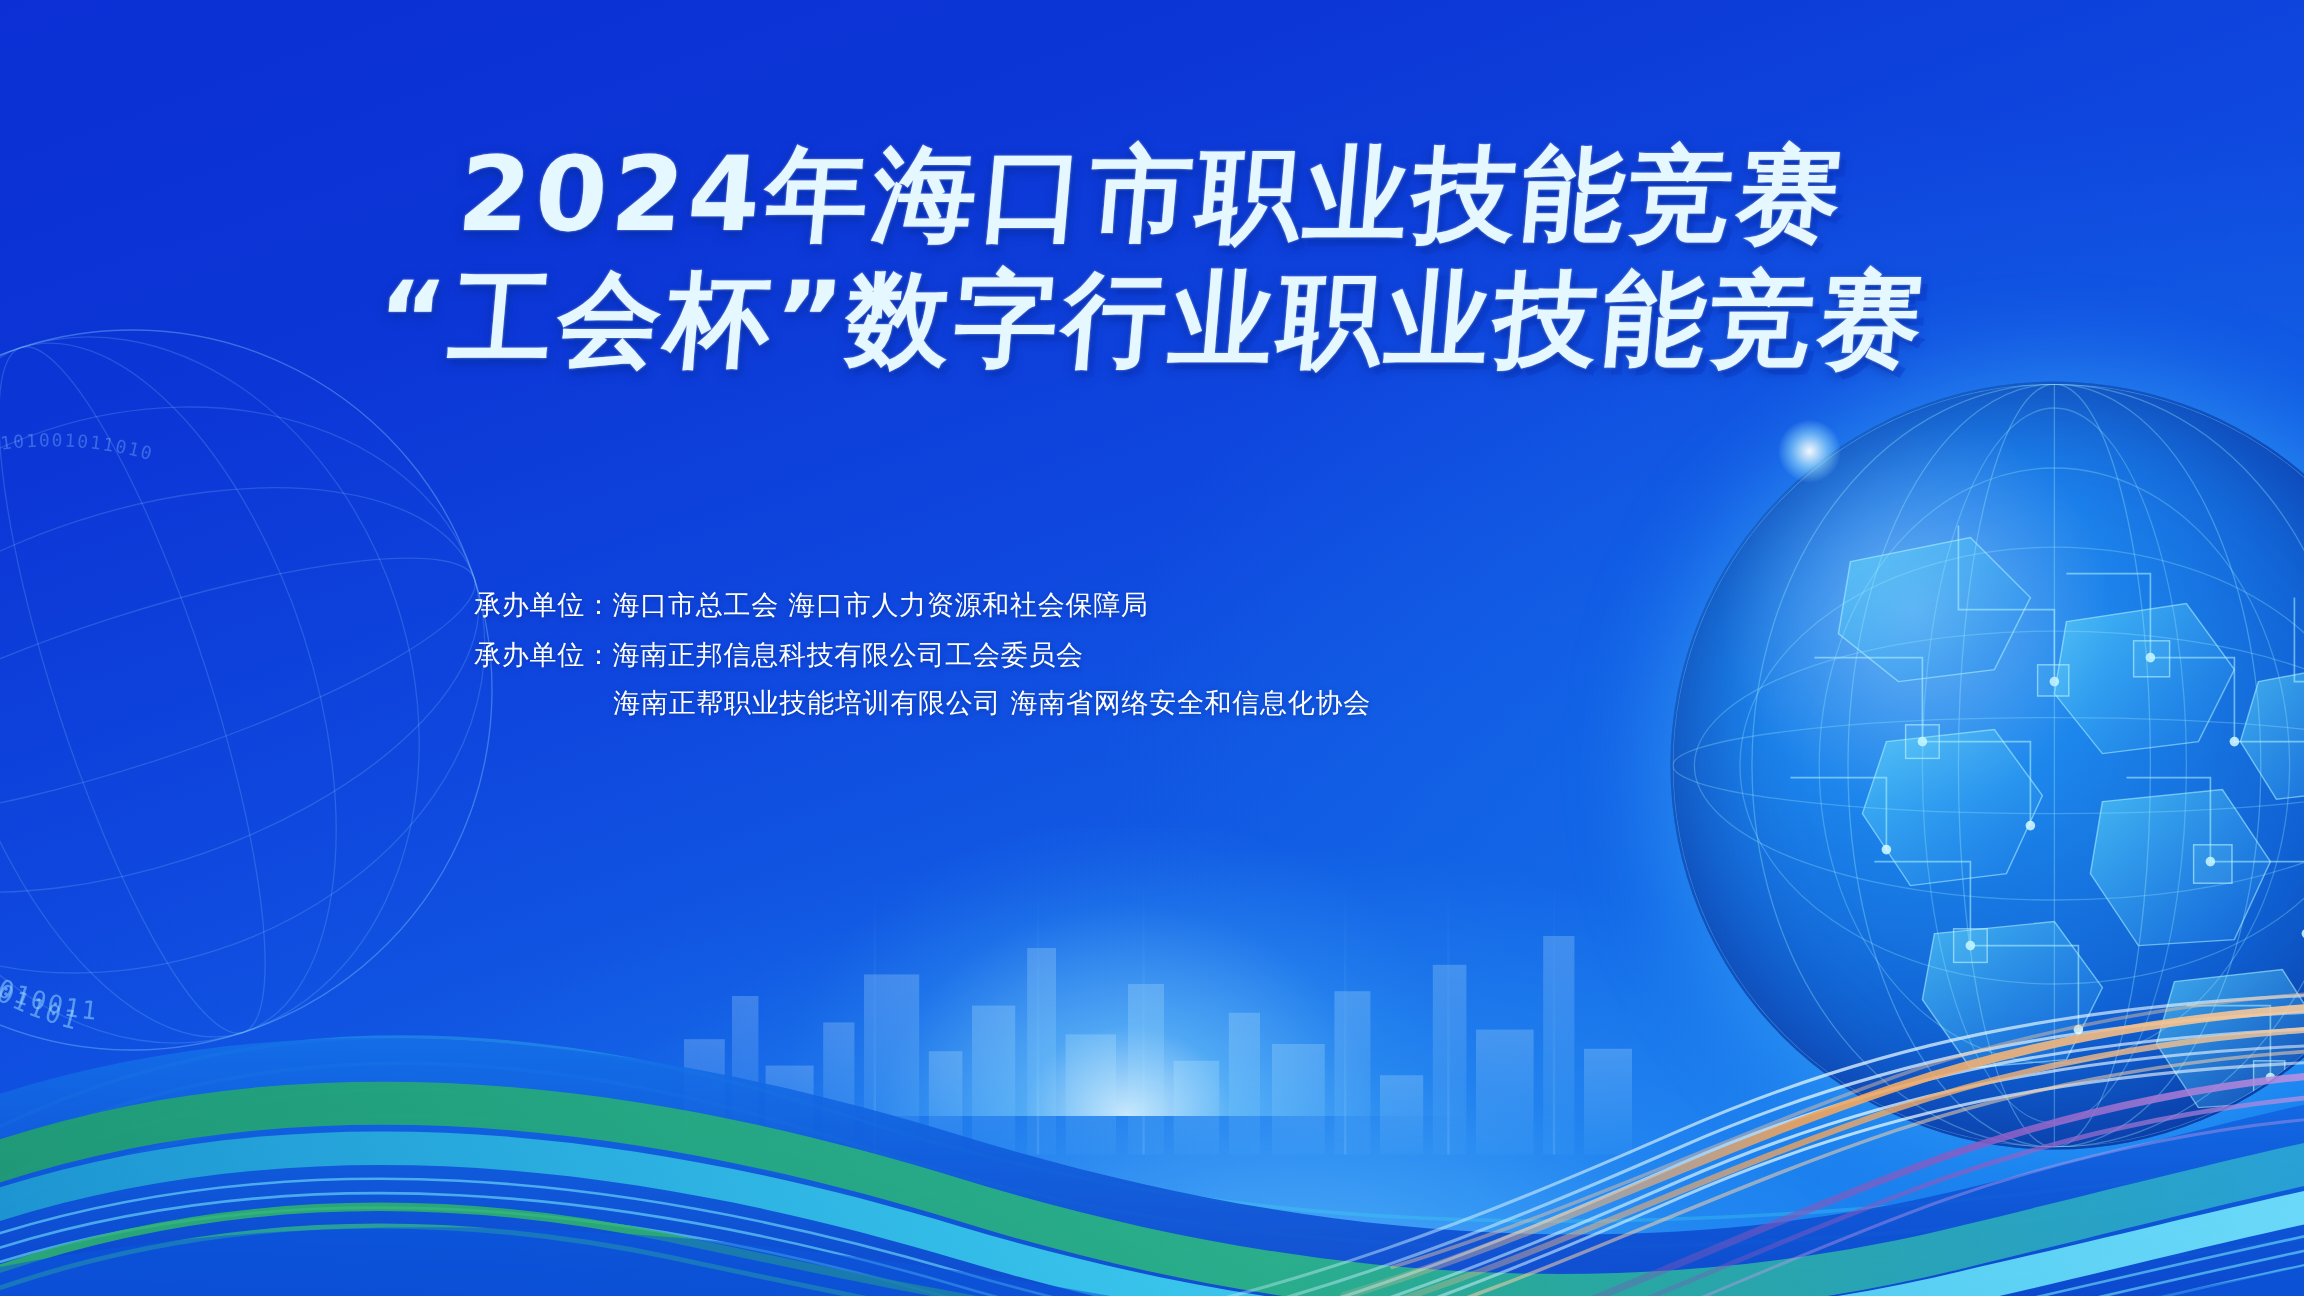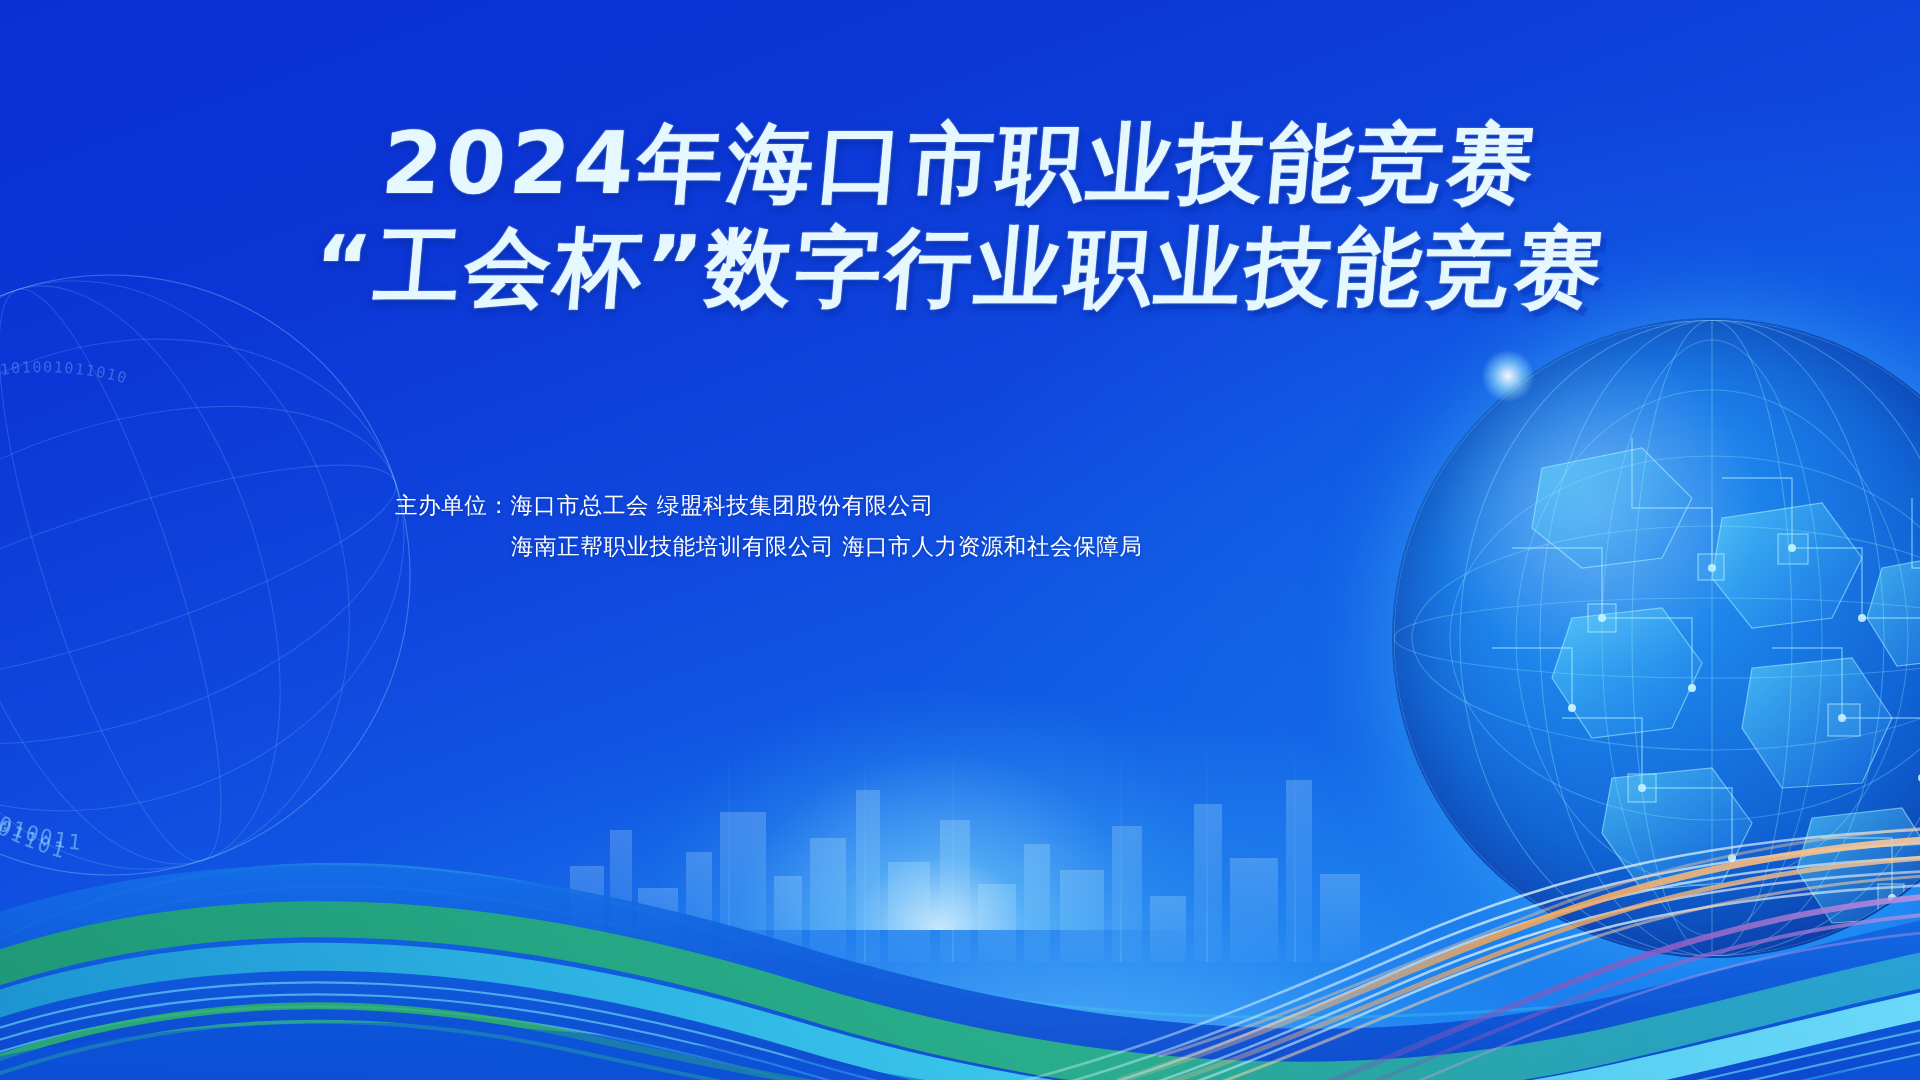--- a/index.html
+++ b/index.html
@@ -310,20 +310,23 @@
     </svg>
   </div>
 
   <div id="title-block">
     <div class="title-line" id="title-line-1">2024年海口市职业技能竞赛</div>
     <div class="title-line" id="title-line-2">“工会杯”数字行业职业技能竞赛</div>
   </div>
 
   <div id="organizers">
     <div class="org-row">
-      <span class="org-line">主办单位：海口市总工会  绿盟科技集团股份有限公司</span>
+      <span class="org-line">承办单位：海口市总工会  海口市人力资源和社会保障局</span>
+    </div>
+    <div class="org-row">
+      <span class="org-line">承办单位：海南正邦信息科技有限公司工会委员会</span>
     </div>
     <div class="org-row indent">
-      <span class="org-line">海南正帮职业技能培训有限公司  海口市人力资源和社会保障局</span>
+      <span class="org-line">海南正帮职业技能培训有限公司  海南省网络安全和信息化协会</span>
     </div>
   </div>
 
 </div>
 
 </body></html>

